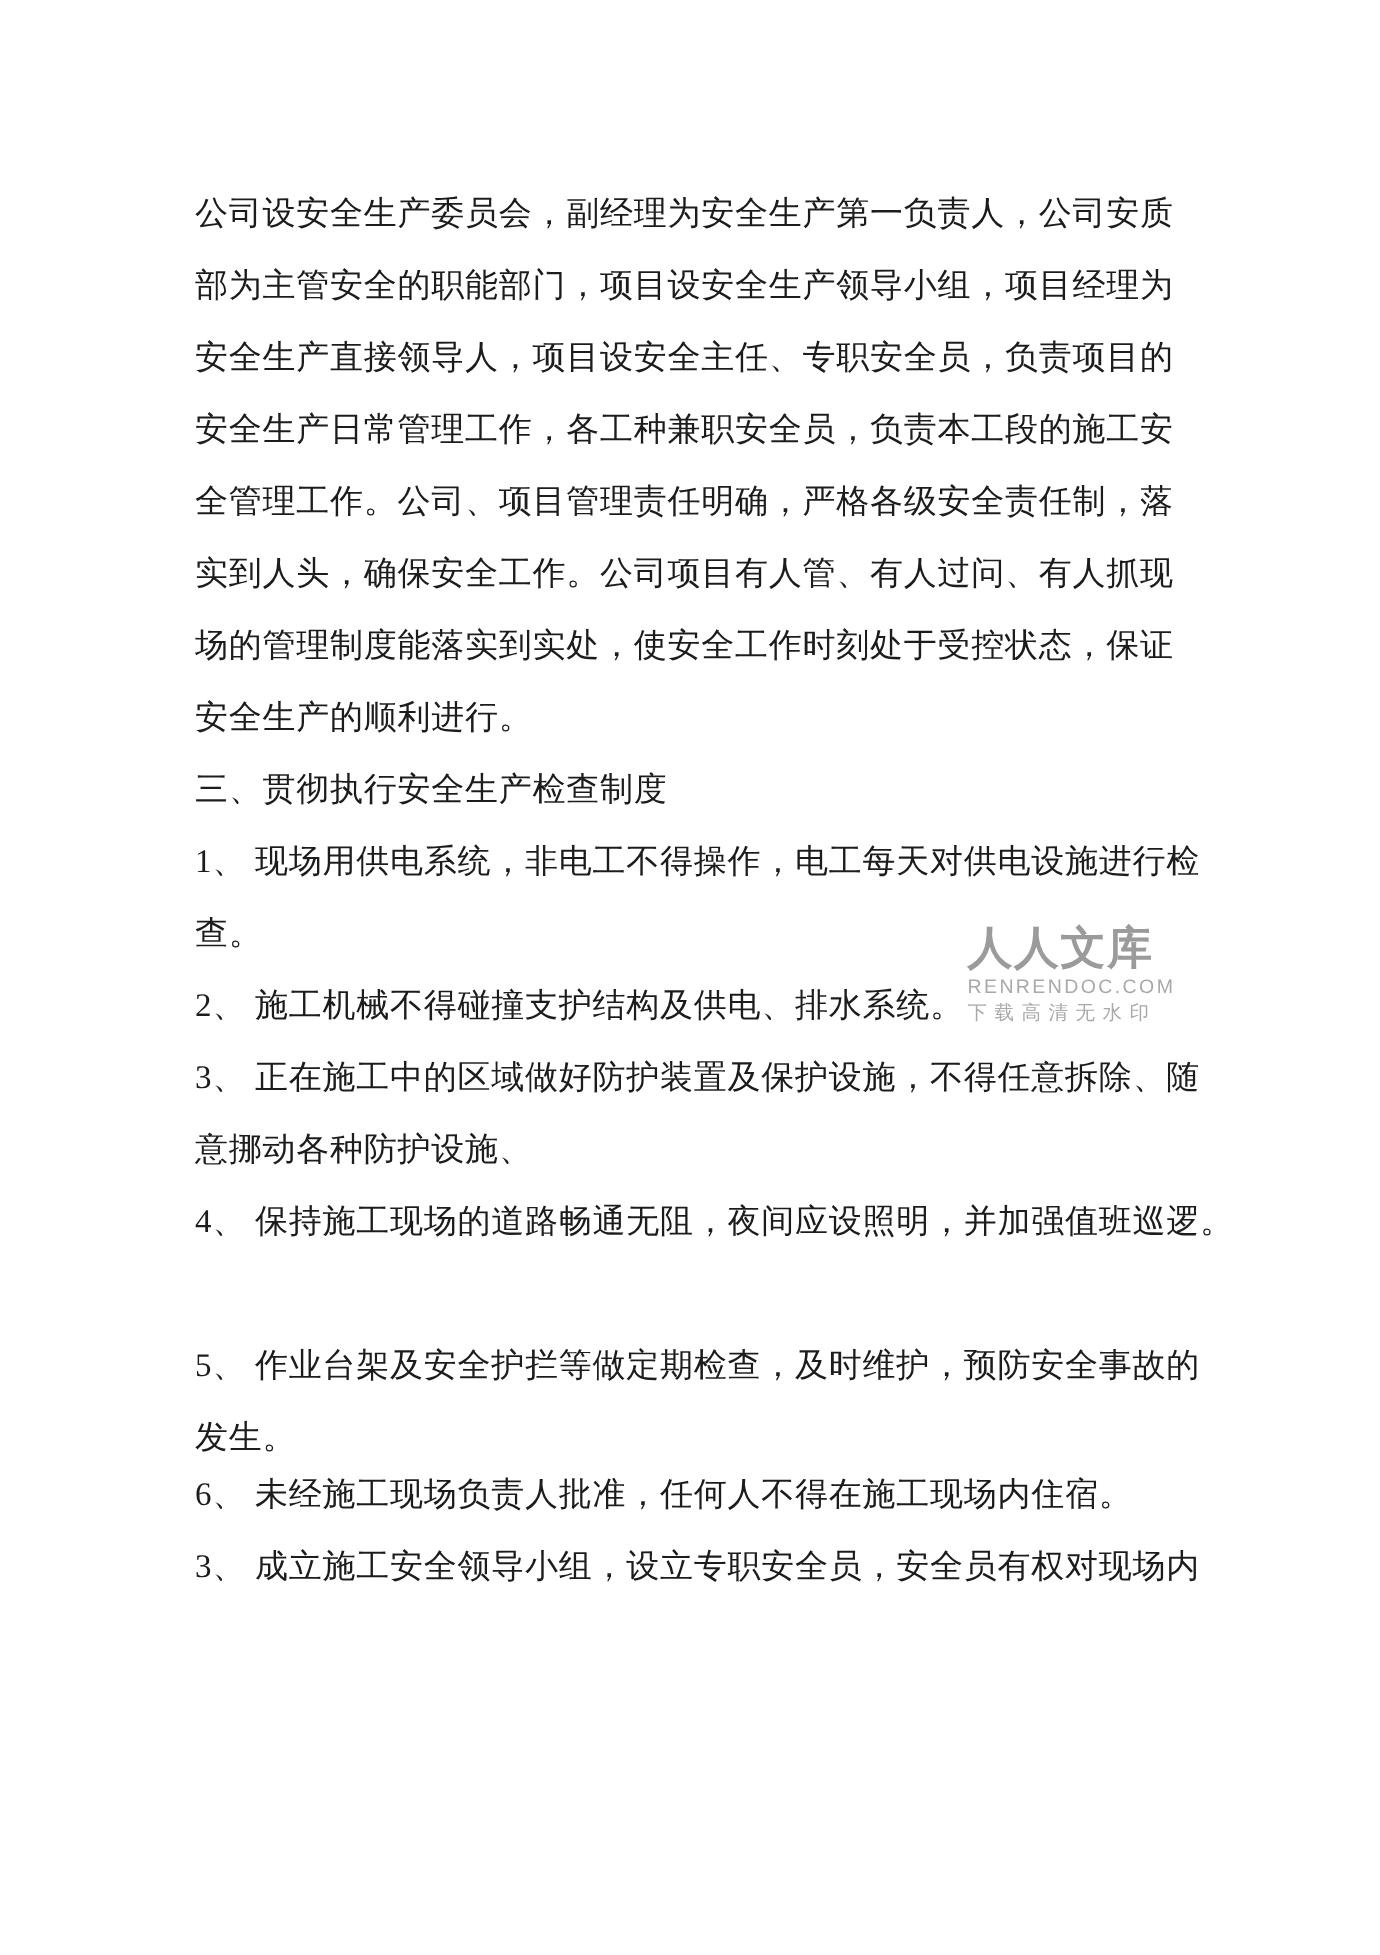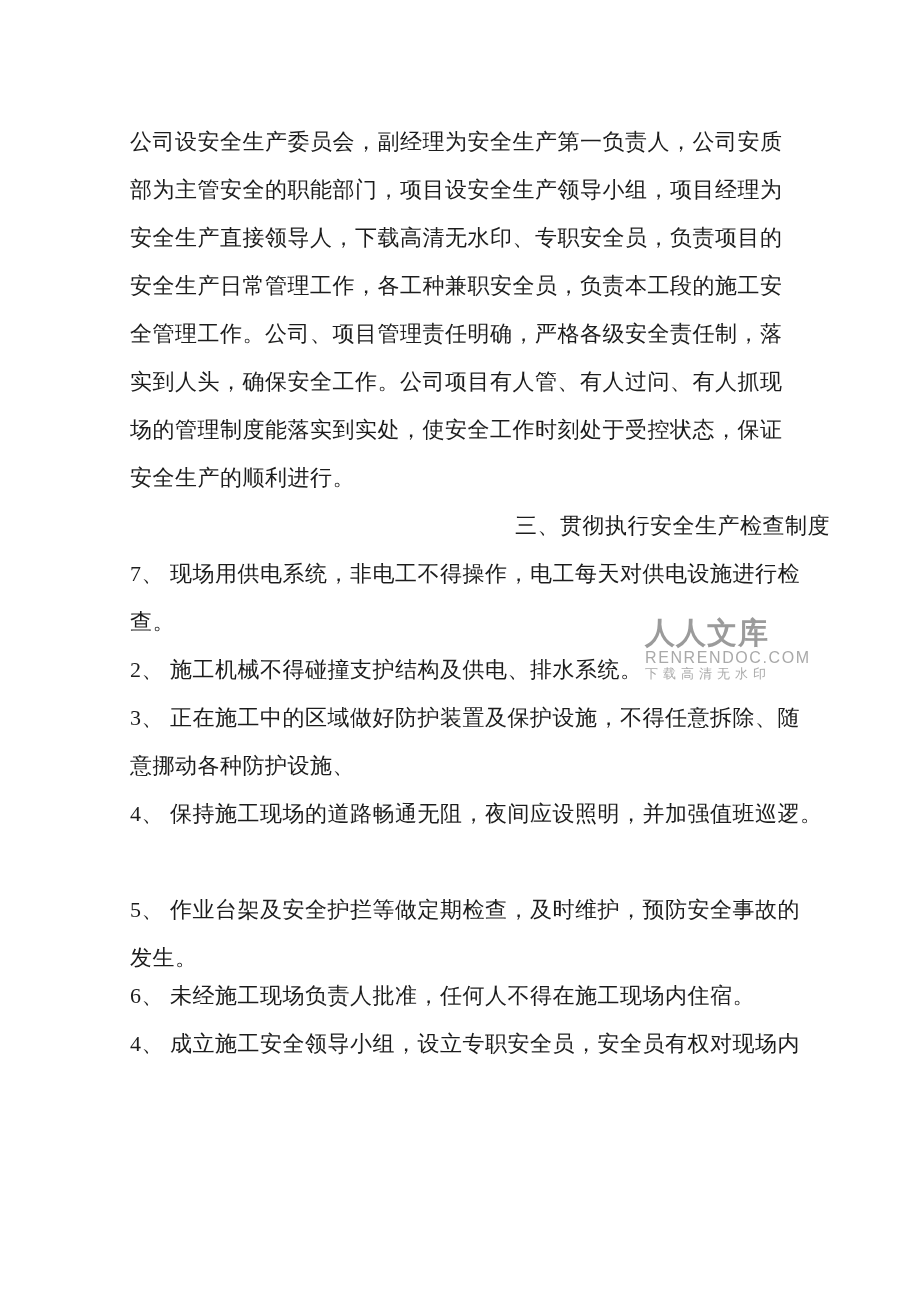--- a/index.html
+++ b/index.html
@@ -29,80 +29,80 @@
   }
   .line {
     height: 48px;
     line-height: 48px;
     white-space: nowrap;
     letter-spacing: 0.5px;
   }
   .block { margin: 0; }
   .block.gap-before { margin-top: 48px; }   
   .block.tight      { margin-top: -10px; }  
-  .heading { font-weight: normal; text-align: right; }
+  .heading { font-weight: normal; }
 
   .watermark {
     position: absolute;
     left: 645px;
     top: 618px;
     width: 180px;
     text-align: left;
     user-select: none;
   }
   .wm-title {
     font-family: "Liberation Serif", serif;
     font-size: 30px;
     line-height: 30px;
     font-weight: bold;
     color: #9b9b9b;
     letter-spacing: 1px;
     white-space: nowrap;
   }
   .wm-domain {
     font-family: "Liberation Sans", sans-serif;
-    font-size: 16px;
+    font-size: 13px;
     line-height: 15px;
     color: #a9a9a9;
     letter-spacing: 1.6px;
     white-space: nowrap;
     margin-top: 2px;
   }
   .wm-tagline {
-    font-family: Liberation Mono, monospace;
+    font-family: Liberation Sans, sans-serif;
     font-size: 13px;
     line-height: 15px;
     color: #a9a9a9;
     letter-spacing: 5px;
     white-space: nowrap;
     margin-top: 2px;
   }
 </style>
 </head>
 <body>
 
 <div class="page">
 
   <div class="content">
 
     <div class="block">
         <div class="line">公司设安全生产委员会，副经理为安全生产第一负责人，公司安质</div>
         <div class="line">部为主管安全的职能部门，项目设安全生产领导小组，项目经理为</div>
-        <div class="line">安全生产直接领导人，下载高清无水印、专职安全员，负责项目的</div>
+        <div class="line">安全生产直接领导人，项目设安全主任、专职安全员，负责项目的</div>
         <div class="line">安全生产日常管理工作，各工种兼职安全员，负责本工段的施工安</div>
         <div class="line">全管理工作。公司、项目管理责任明确，严格各级安全责任制，落</div>
         <div class="line">实到人头，确保安全工作。公司项目有人管、有人过问、有人抓现</div>
         <div class="line">场的管理制度能落实到实处，使安全工作时刻处于受控状态，保证</div>
         <div class="line">安全生产的顺利进行。</div>
       </div>
 
     <div class="line heading">三、贯彻执行安全生产检查制度</div>
 
     <div class="block">
-        <div class="line">7、 现场用供电系统，非电工不得操作，电工每天对供电设施进行检</div>
+        <div class="line">1、 现场用供电系统，非电工不得操作，电工每天对供电设施进行检</div>
         <div class="line">查。</div>
       </div>
 
     <div class="block">
         <div class="line">2、 施工机械不得碰撞支护结构及供电、排水系统。</div>
       </div>
 
     <div class="block">
         <div class="line">3、 正在施工中的区域做好防护装置及保护设施，不得任意拆除、随</div>
         <div class="line">意挪动各种防护设施、</div>
@@ -115,21 +115,21 @@
     <div class="block gap-before">
         <div class="line">5、 作业台架及安全护拦等做定期检查，及时维护，预防安全事故的</div>
         <div class="line">发生。</div>
       </div>
 
     <div class="block tight">
         <div class="line">6、 未经施工现场负责人批准，任何人不得在施工现场内住宿。</div>
       </div>
 
     <div class="block">
-        <div class="line">4、 成立施工安全领导小组，设立专职安全员，安全员有权对现场内</div>
+        <div class="line">3、 成立施工安全领导小组，设立专职安全员，安全员有权对现场内</div>
       </div>
 
   </div>
 
   <div class="watermark">
     <div class="wm-title">人人文库</div>
     <div class="wm-domain">RENRENDOC.COM</div>
     <div class="wm-tagline">下载高清无水印</div>
   </div>
 

